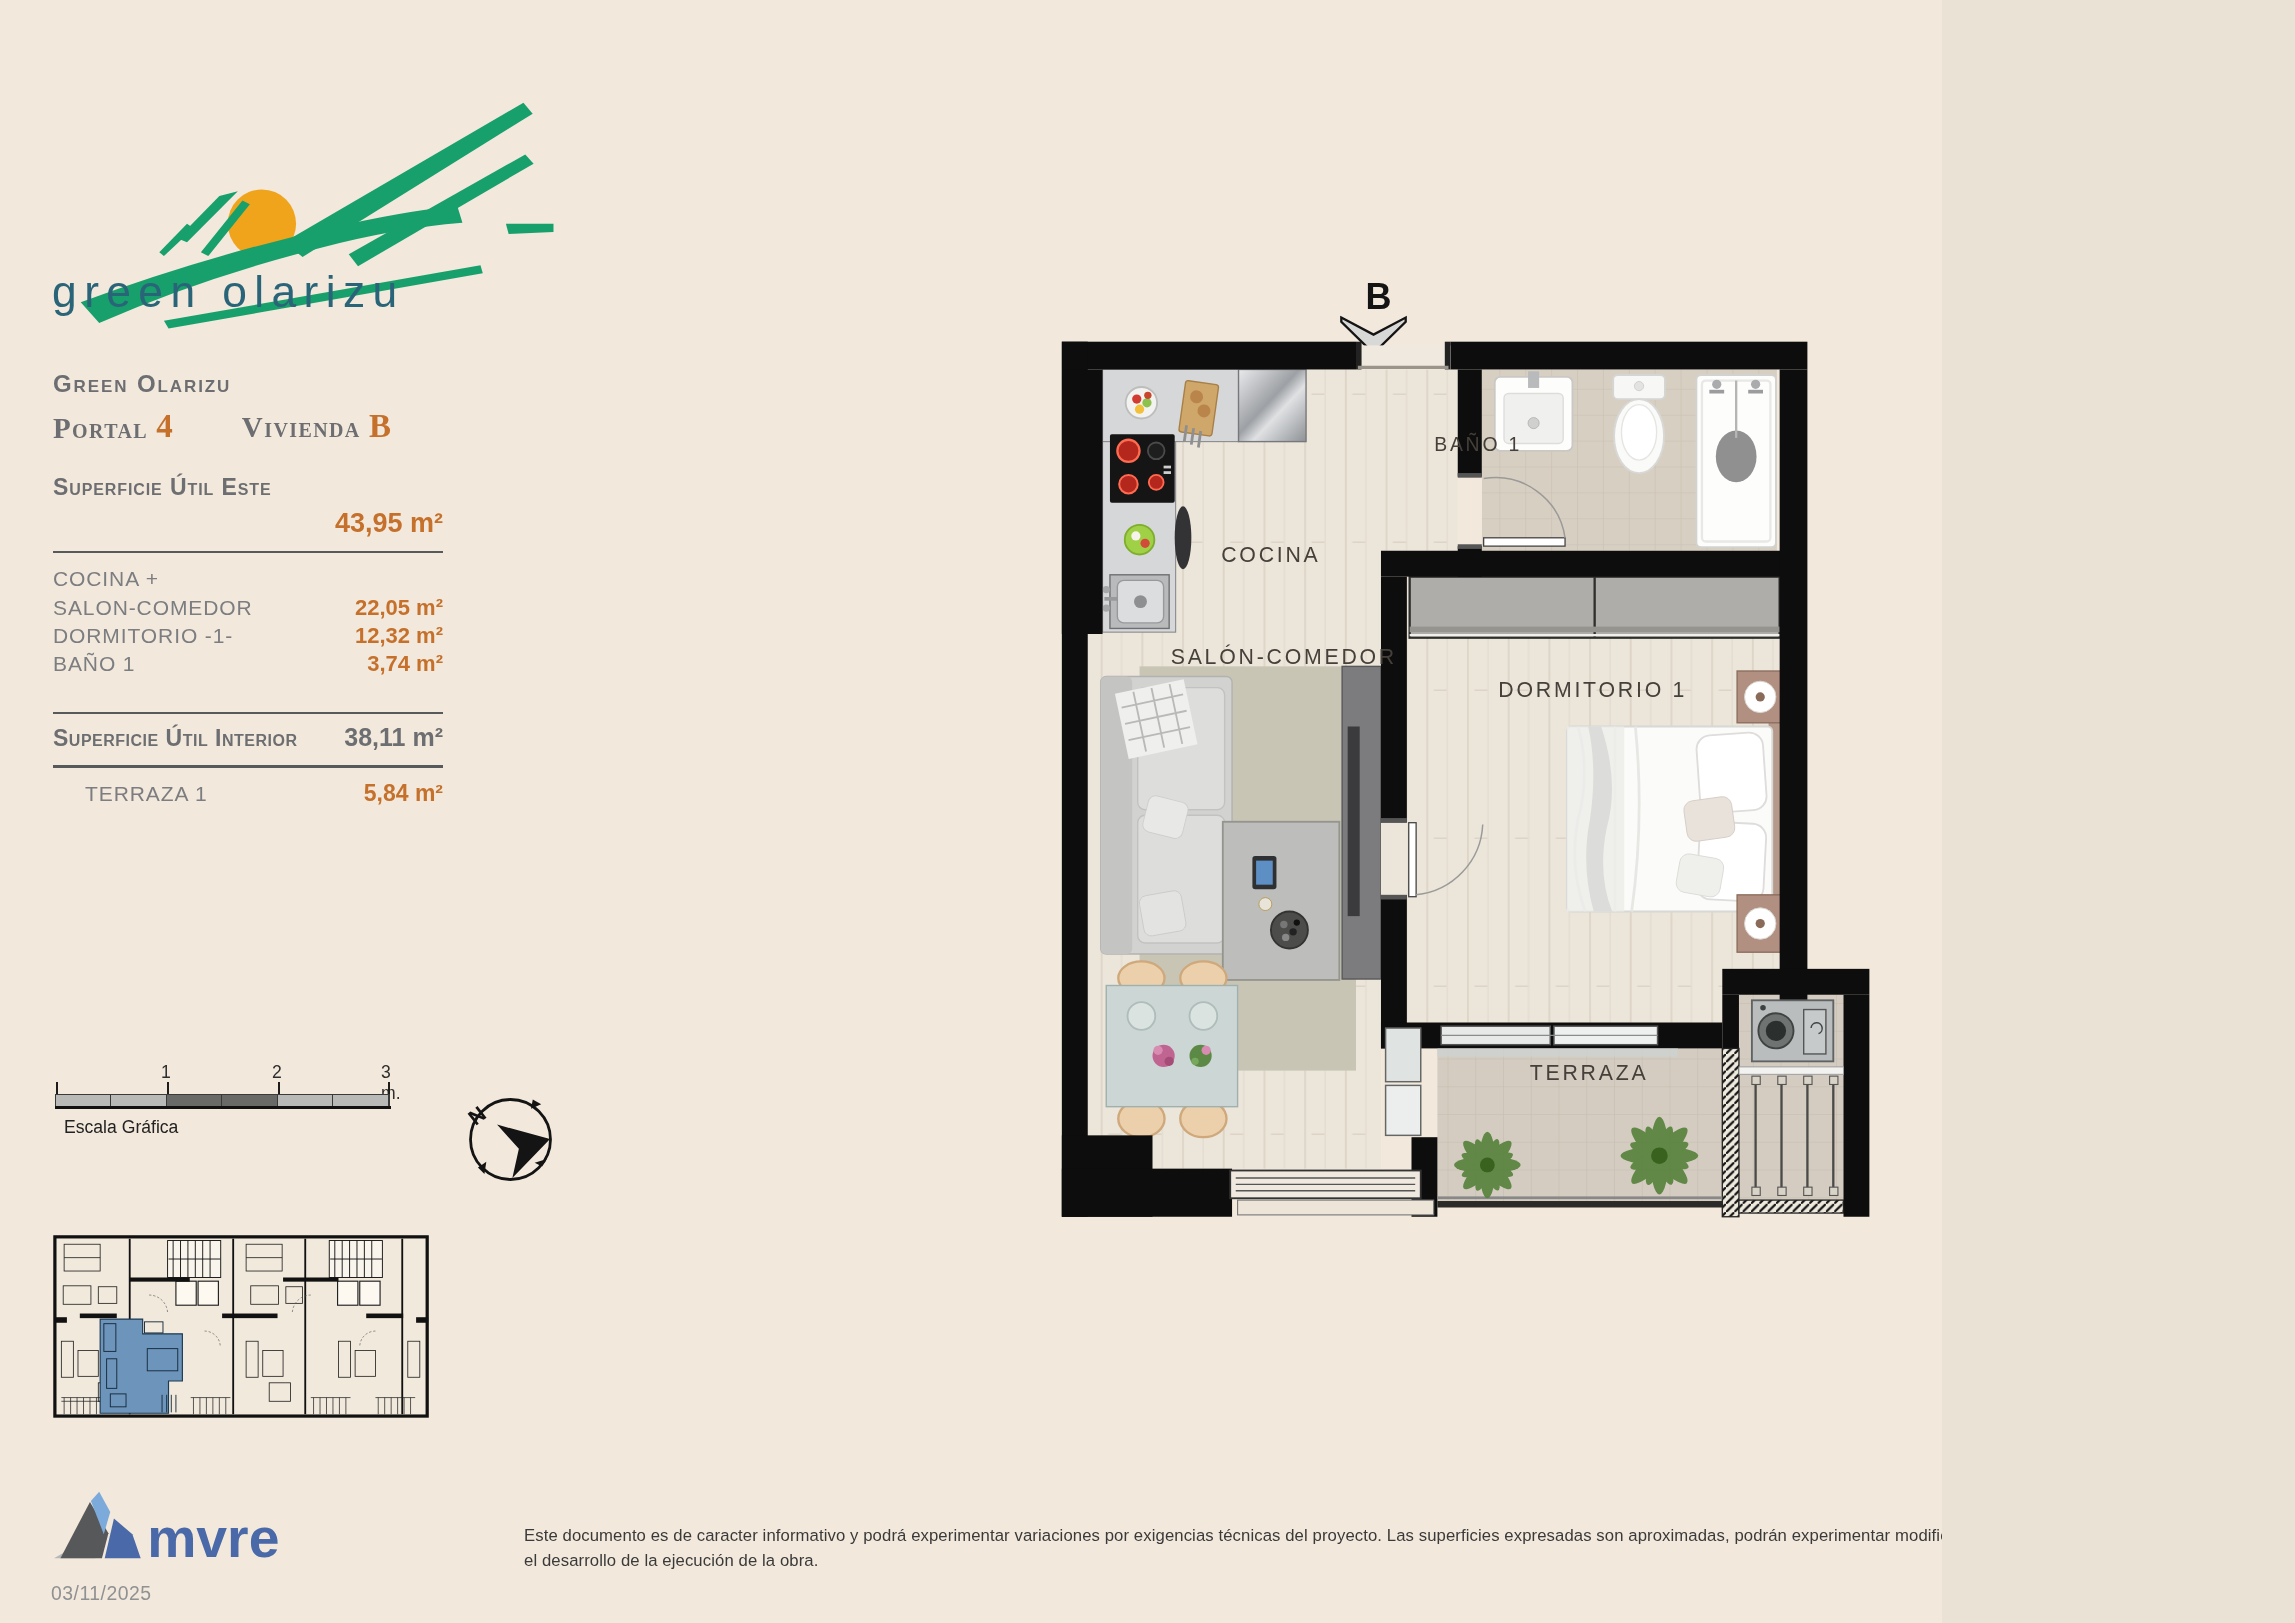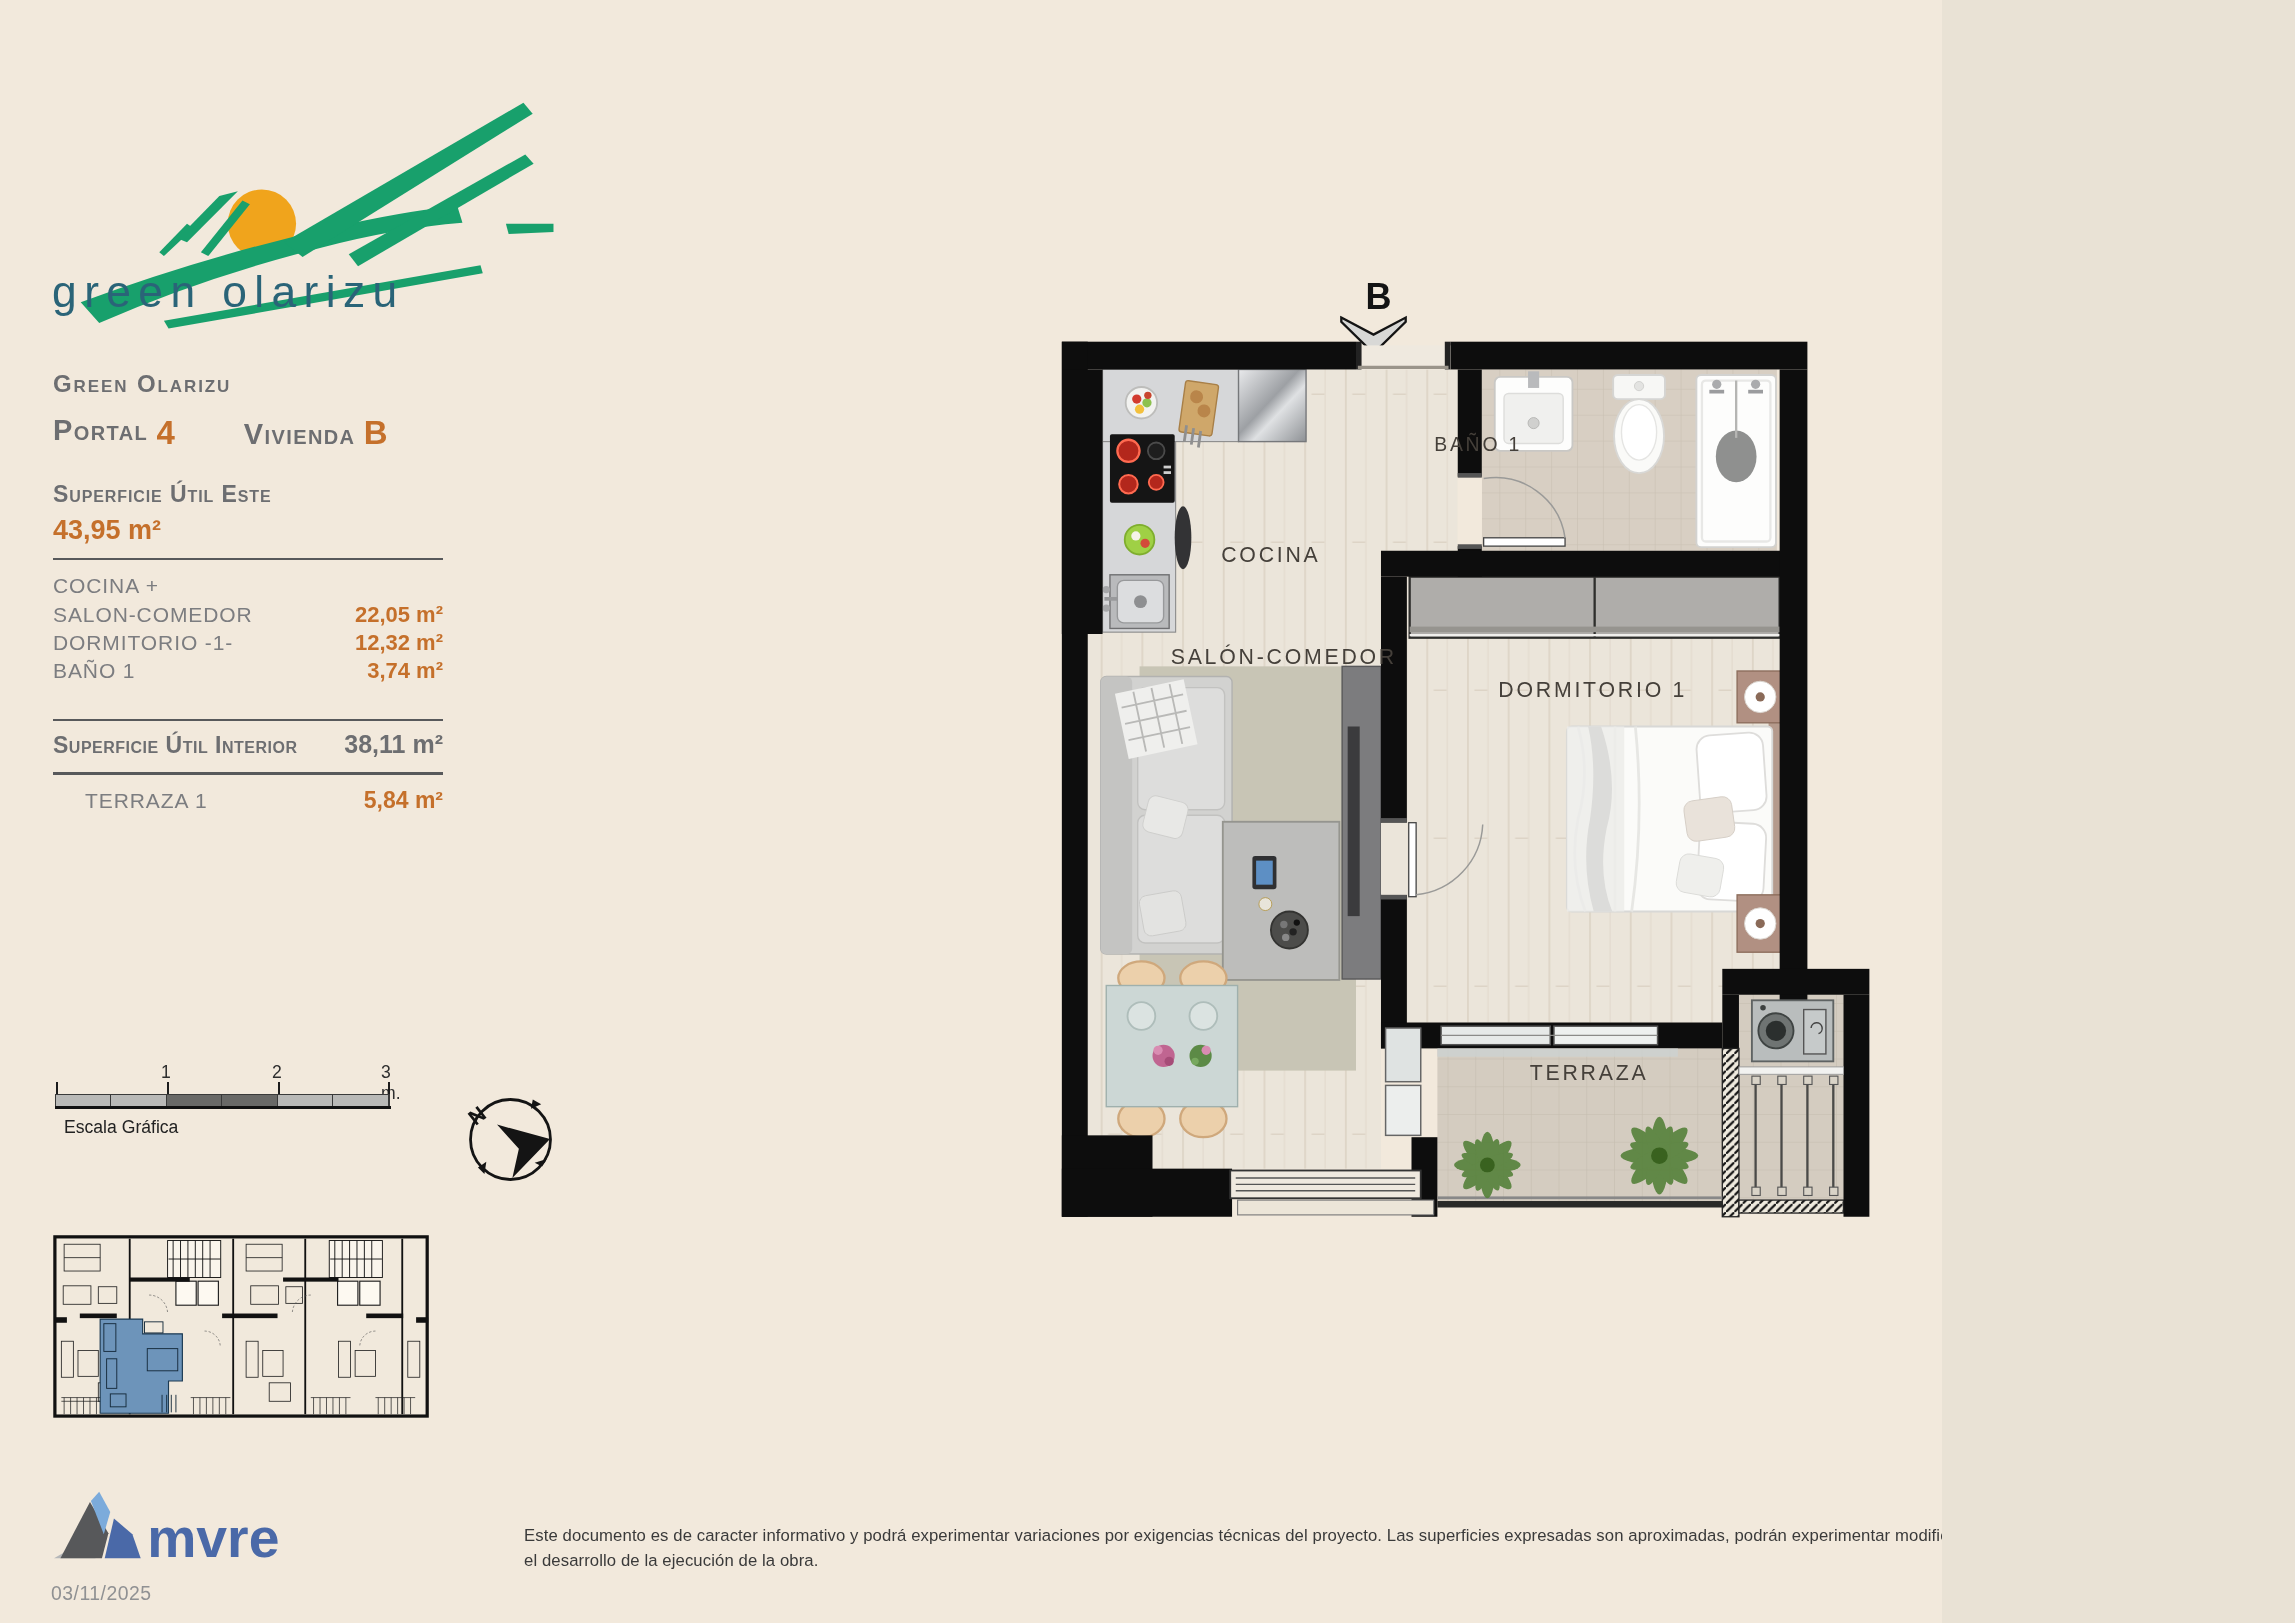--- a/index.html
+++ b/index.html
@@ -10,26 +10,26 @@
     background:#f2e9dc; overflow:hidden;
   }
   .abs { position:absolute; }
 
   
   #info-panel { left:53px; top:370px; width:390px; }
   .sc { font-variant:small-caps; }
   #project-name {
     font-size:24px; font-weight:bold; color:#6d6e71; letter-spacing:1.9px;
   }
-  #unit-title { margin-top:16px; display:flex; align-items:flex-start; }
+  #unit-title { margin-top:10px; display:flex; align-items:flex-end;font-family:Liberation Serif, serif; }
   #unit-title .lbl { font-size:29px; font-weight:bold; color:#6d6e71; letter-spacing:1.4px; }
   #unit-title .num { font-size:33px; font-weight:bold; color:#c5702b; margin-left:8.3px; }
   #unit-title .grp2 { margin-left:69px; display:flex; align-items:baseline; }
   #total-label { margin-top:29px; font-size:23px; font-weight:bold; color:#6d6e71; letter-spacing:0.9px; }
-  #total-value { margin-top:6.5px; text-align:left; font-size:27px; font-weight:bold; color:#c5702b; }
+  #total-value { margin-top:6.5px; text-align:right; font-size:27px; font-weight:bold; color:#c5702b; }
   .rule { height:2.3px; background:#58595b; margin-top:12px; }
   #room-rows { margin-top:14px; }
   .room-row { display:flex; justify-content:space-between; align-items:baseline; height:28px; }
   .room-row .rlabel { font-size:21px; color:#7c7d80; letter-spacing:0.9px; }
   .room-row .rvalue { font-size:22px; font-weight:bold; color:#c5702b; }
   #interior-row { display:flex; justify-content:space-between; align-items:baseline; margin-top:9.3px; }
   #interior-row .ilabel { font-size:23px; font-weight:bold; color:#6d6e71; letter-spacing:0.5px; }
   #interior-row .ivalue { font-size:25px; font-weight:bold; color:#6d6e71; }
   #terrace-row { display:flex; justify-content:space-between; align-items:baseline; margin-top:12px; }
   #terrace-row .tlabel { font-size:21px; color:#7c7d80; letter-spacing:0.9px;margin-left:32px; }

